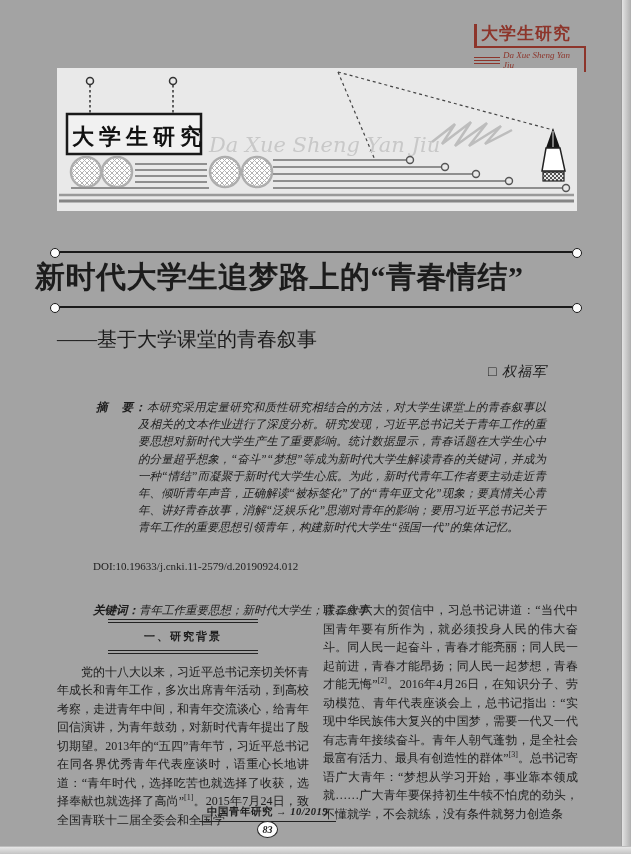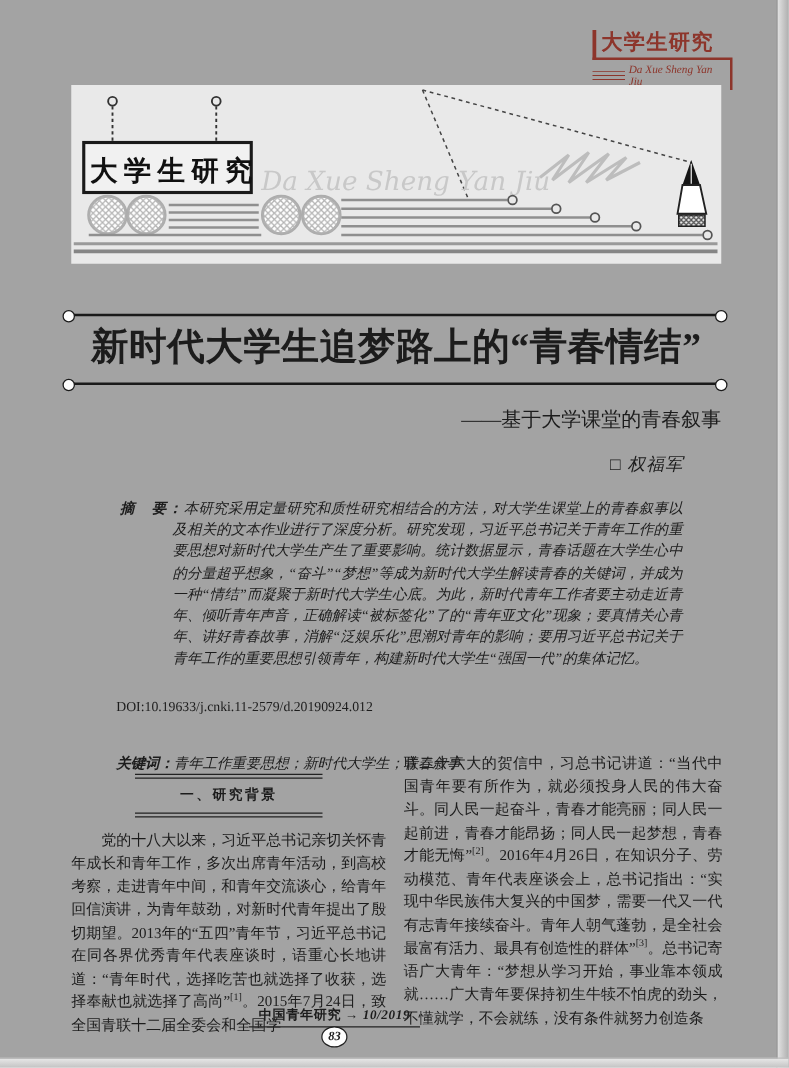--- a/index.html
+++ b/index.html
@@ -19,23 +19,23 @@
   .ch-eq{width:26px;height:7px;margin-right:3px;flex:none;
          background:repeating-linear-gradient(to bottom,#8d352b 0 1px,transparent 1px 3px);}
   
   .banner{position:absolute;top:68px;left:57px;width:520px;height:143px;background:#e9e9e9;}
   
   .rule{position:absolute;left:59px;width:514px;height:0;border-top:2px solid #1a1a1a;}
   .rule .dot{position:absolute;top:-5px;width:8px;height:8px;border:1.5px solid #1a1a1a;
              border-radius:50%;background:#fdfdfd;}
   .dot-l{left:-9px}.dot-r{right:-9px}
   .rule1{top:251px}.rule2{top:306px}
-  .main-title{position:absolute;top:257px;left:47px;width:540px;text-align:center;
+  .main-title{position:absolute;top:257px;left:35px;width:540px;text-align:left;
               font-size:30px;font-weight:bold;letter-spacing:.5px;white-space:nowrap;}
-  .sub-title{position:absolute;top:326px;left:57px;width:520px;text-align:right;font-size:16px;}
+  .sub-title{position:absolute;top:326px;left:57px;width:520px;text-align:left;font-size:20px;}
   .author{position:absolute;top:363px;left:57px;width:490px;text-align:right;
           font-size:14px;font-style:italic;letter-spacing:1px;}
   
   .abstract{position:absolute;top:399px;left:96px;width:450px;font-size:11.5px;
             line-height:17.2px;text-align:justify;font-style:italic;}
   .hang{padding-left:42px;text-indent:-42px;margin:0;}
   .abstract-label{font-weight:bold;letter-spacing:1px;}
   .keywords{position:absolute;top:557px;left:93px;width:455px;font-size:11.5px;font-style:italic;margin-top:46px;}
   .kw-label{font-weight:bold;font-style:italic;}
   .doi{position:absolute;top:560px;left:93px;font-size:11px;font-style:normal;}

